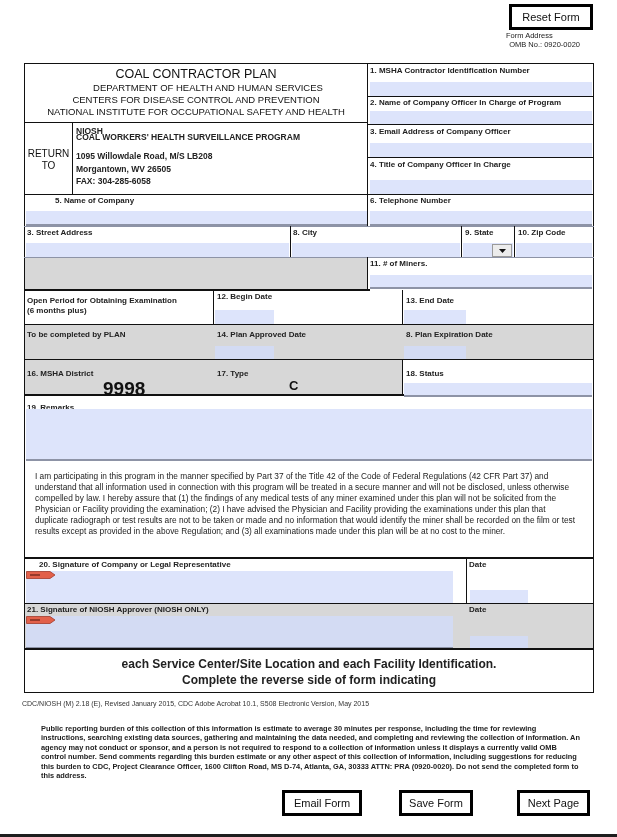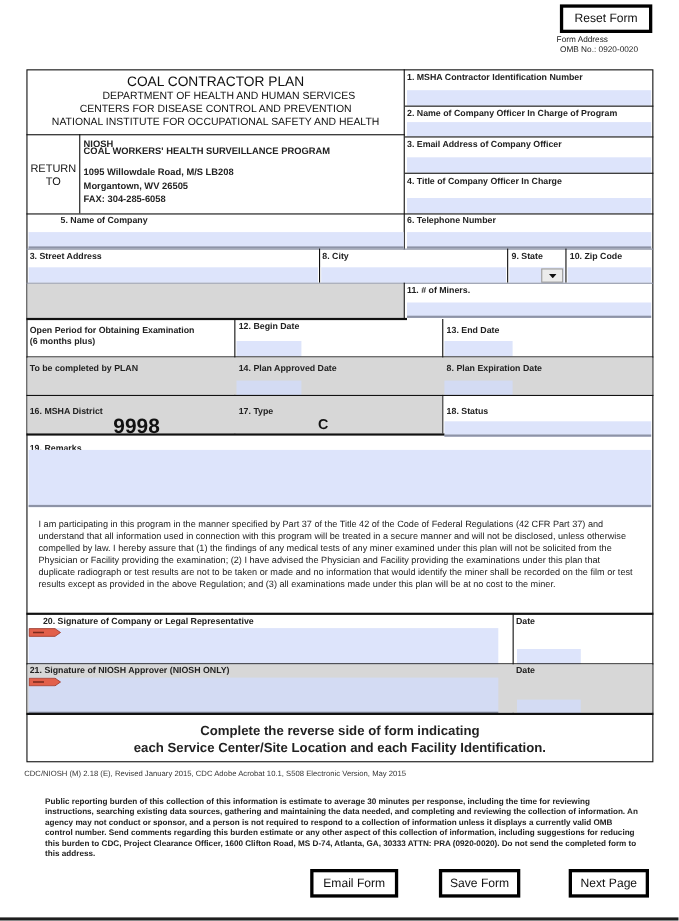--- a/index.html
+++ b/index.html
@@ -154,22 +154,22 @@
 <div class="fld u" style="left:26px;top:616px;width:427px;height:33px;background:#d3dbf3;"></div>
 <svg class="flag" style="left:26px;top:616px;" viewBox="0 0 30 8">
     <path d="M0.5 0.5 H24 L29 4 L24 7.5 H0.5 Z" fill="#e2604a" stroke="#a23a2a" stroke-width="0.8"></path>
     <rect x="4" y="3.3" width="10" height="1.4" fill="#7a2a1d"></rect>
   </svg>
 <div class="lbl" style="left:469px;top:605px;">Date</div>
 <div class="fld" style="left:470px;top:636px;width:58px;height:14px;background:#d3dbf3;"></div>
 <div class="hl2" style="left:24px;top:648px;width:570px;"></div>
 
 <div class="abs" style="left:24px;top:656px;width:570px;text-align:center;font-size:12px;line-height:16px;font-weight:bold;color:#222;">
+  <div>each Service Center/Site Location and each Facility Identification.</div>
   <div>Complete the reverse side of form indicating</div>
-  <div>each Service Center/Site Location and each Facility Identification.</div>
 </div>
 
 <div class="abs" style="left:22px;top:700px;font-size:7px;color:#333;white-space:nowrap;">CDC/NIOSH (M) 2.18 (E), Revised January 2015, CDC Adobe Acrobat 10.1, S508 Electronic Version, May 2015</div>
 
 <div class="abs" style="left:41px;top:724px;width:540px;font-size:7.4px;line-height:9.4px;font-weight:bold;color:#222;">Public reporting burden of this collection of this information is estimate to average 30 minutes per response, including the time for reviewing instructions, searching existing data sources, gathering and maintaining the data needed, and completing and reviewing the collection of information.  An agency may not conduct or sponsor, and a person is not required to respond to a collection of information unless it displays a currently valid OMB control number.  Send comments regarding this burden estimate or any other aspect of this collection of information, including suggestions for reducing this burden to CDC, Project Clearance Officer, 1600 Clifton Road, MS D-74, Atlanta, GA, 30333 ATTN: PRA (0920-0020).  Do not send the completed form to this address.</div>
 
 <div class="btn" style="left:282px;top:790px;width:80px;height:26px;">Email Form</div>
 <div class="btn" style="left:399px;top:790px;width:74px;height:26px;">Save Form</div>
 <div class="btn" style="left:517px;top:790px;width:73px;height:26px;">Next Page</div>
 

